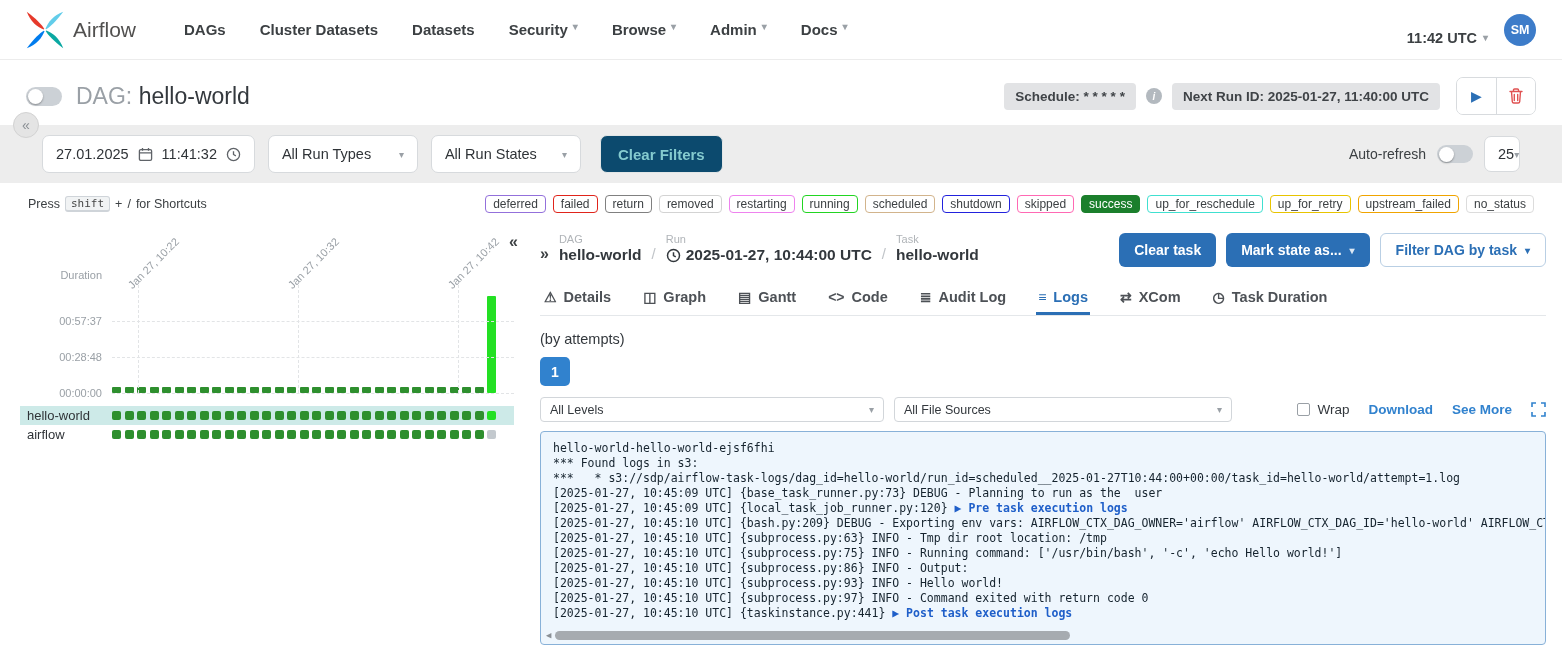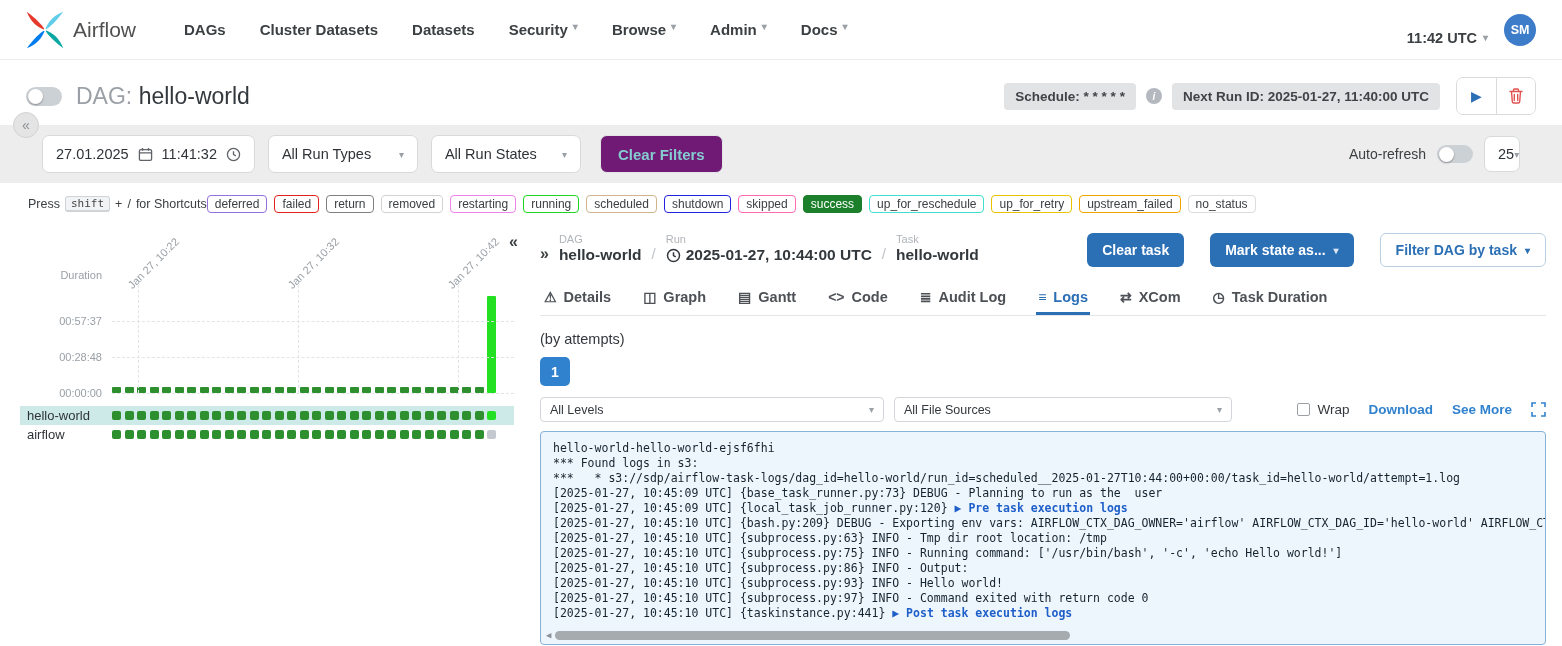--- a/index.html
+++ b/index.html
@@ -30,27 +30,27 @@
 .action-btn{width:39px;height:36px;display:flex;align-items:center;justify-content:center;background:#fff;border:none;cursor:pointer}
 .action-btn+.action-btn{border-left:1px solid #d8dbde}
 .play-glyph{color:#2b6fb5;font-size:14px}
 
 
 .filter-bar{position:relative;height:58px;background:#ededed;display:flex;align-items:center;gap:13px;padding:0 42px}
 .collapse-pill{position:absolute;left:13px;top:-13px;width:26px;height:26px;border-radius:50%;background:#e4e4e4;border:1px solid #d2d2d2;display:flex;align-items:center;justify-content:center;color:#8a8f94;font-size:14px;cursor:pointer}
 .dt-group{display:flex;align-items:center;gap:9px;background:#fff;border:1px solid #d7dadd;border-radius:7px;height:38px;padding:0 13px;font-size:14.5px;color:#2f3337;cursor:pointer}
 .select{display:flex;align-items:center;justify-content:space-between;background:#fff;border:1px solid #d7dadd;border-radius:7px;height:38px;padding:0 13px;font-size:14.5px;color:#2f3337;cursor:pointer}
 .run-types,.run-states{width:150px}
-.clear-filters{height:38px;padding:0 17px;border-radius:7px;background:#701a75;border:1px solid #e2e6e6;color:#85cbcf;font-size:15px;font-weight:700;margin-left:6px;cursor:default}
+.clear-filters{height:38px;padding:0 17px;border-radius:7px;background:#0c4a6e;border:1px solid #e2e6e6;color:#85cbcf;font-size:15px;font-weight:700;margin-left:6px;cursor:default}
 .fb-right{margin-left:auto;display:flex;align-items:center;gap:11px}
 .auto-label{font-size:14px;color:#3c4043}
 .page-size{width:36px;height:36px}
 
 
-.legend-row{display:flex;align-items:center;padding:12px 28px 10px}
+.legend-row{display:flex;align-items:center;justify-content:space-between;padding:12px 28px 10px}
 .shortcut-hint{font-size:12.5px;color:#3c4043;display:flex;gap:5px;align-items:center}
 kbd{font-family:"DejaVu Sans Mono",monospace;font-size:11px;background:#f1f3f4;border:1px solid #cfd4d9;border-bottom-width:2px;border-radius:3px;padding:0 5px;color:#444}
 .legend{display:flex;gap:7px;align-items:center}
 .state-badge{font-size:12px;padding:1px 7px;border-radius:4px;border:1.5px solid #dcdcdc;background:#fff;color:#3c4043;cursor:pointer;white-space:nowrap}
 
 
 .main{display:flex;padding:10px 16px 0 20px;gap:26px}
 
 
 .grid-panel{width:494px;position:relative;flex:none}
@@ -72,21 +72,21 @@
 
 
 .run-panel{flex:1;min-width:0}
 .run-header{display:flex;align-items:flex-start;justify-content:space-between}
 .breadcrumb{display:flex;align-items:flex-end;gap:10px}
 .bc-expand{font-size:16px;color:#3c4043;font-weight:700;align-self:center;padding-top:10px;cursor:pointer}
 .bc-group{display:flex;flex-direction:column;gap:1px}
 .bc-label{font-size:11px;color:#b0b4b8}
 .bc-value{font-size:15.5px;font-weight:700;color:#33383d;display:flex;align-items:center;gap:5px;white-space:nowrap}
 .bc-sep{font-size:15px;color:#c0c4c8;padding-bottom:2px}
-.run-actions{display:flex;gap:26px;align-items:flex-end}
+.run-actions{display:flex;gap:10px;align-items:flex-end}
 .btn-blue{background:#2b6fb5;color:#fff;font-size:14px;font-weight:700;padding:9px 15px;border-radius:6px;border:none;display:flex;align-items:center;gap:8px;cursor:pointer;white-space:nowrap}
 .btn-blue .caret{color:#dce8f4}
 .btn-outline{background:#fff;color:#2b6fb5;font-size:14px;font-weight:700;padding:8px 15px;border-radius:6px;border:1px solid #b9cfe4;display:flex;align-items:center;gap:8px;cursor:pointer;white-space:nowrap}
 .btn-outline .caret{color:#2b6fb5}
 
 .tabs{display:flex;gap:28px;border-bottom:1px solid #e4e7ea;margin-top:16px;padding-left:2px}
 .tab{display:flex;align-items:center;gap:7px;font-size:14.5px;font-weight:700;color:#4d5156;padding:6px 2px 10px;cursor:pointer}
 .tab.active{color:#2b6fb5;border-bottom:3px solid #2b6fb5;padding-bottom:7px}
 .tab-icon{font-size:14px}
 

